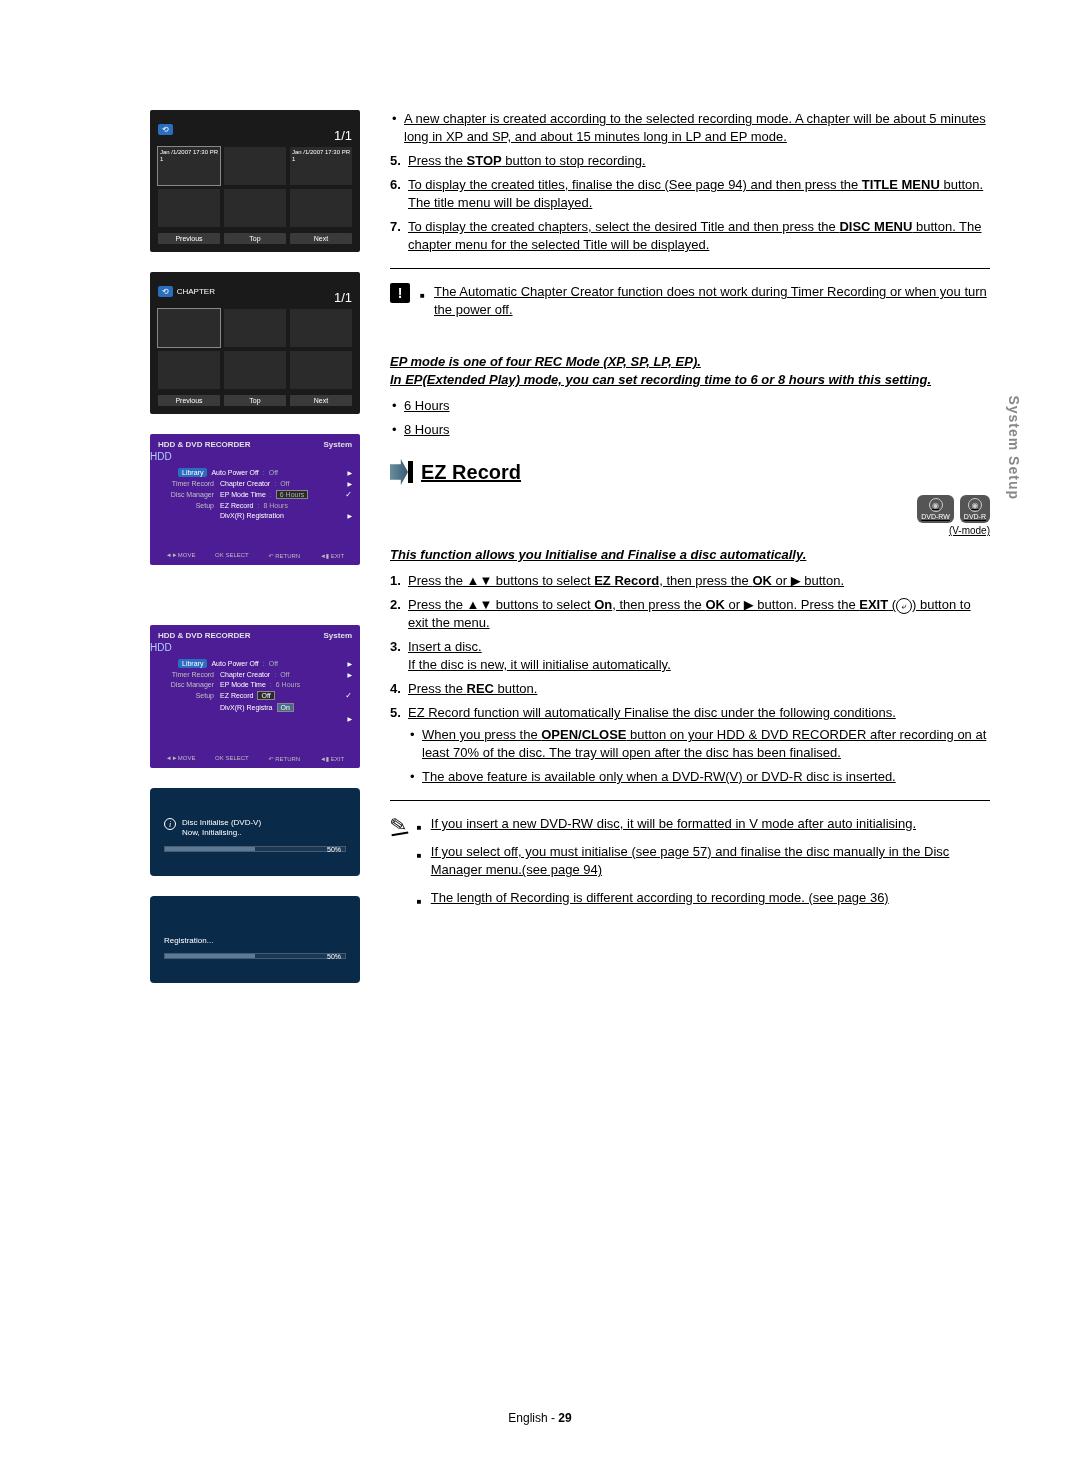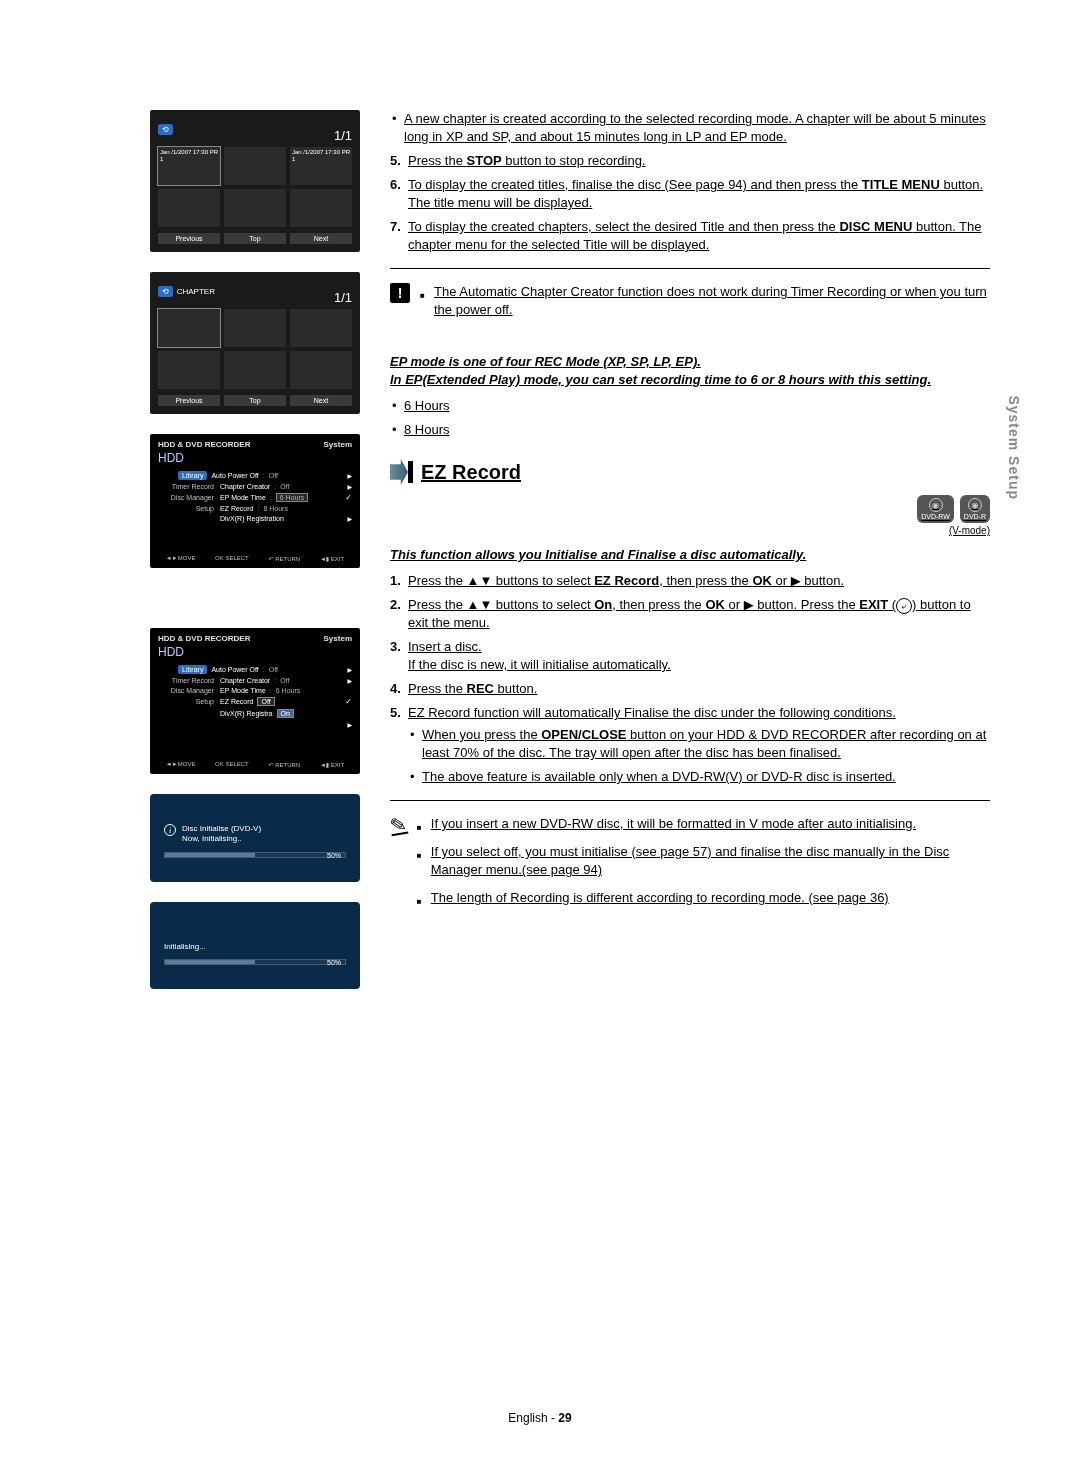--- a/index.html
+++ b/index.html
@@ -22,23 +22,23 @@
   .thumb-header { display: flex; align-items: center; color: #fff; font-size: 8px; gap: 4px; margin-bottom: 4px; }
   .back-badge { background: #2a6ebf; color: #fff; border-radius: 2px; padding: 1px 4px; font-size: 8px; }
   .page-indicator { margin-left: auto; color: #fff; font-size: 13px; margin-top: 12px; }
   .thumb-grid { display: grid; grid-template-columns: 1fr 1fr 1fr; grid-template-rows: 38px 38px; gap: 4px; }
   .thumb-cell { background: #2b2b2b; position: relative; }
   .thumb-cell.sel { outline: 1px solid #888; }
   .thumb-label { position: absolute; top: 2px; left: 2px; color: #fff; font-size: 6px; line-height: 7px; }
   .thumb-buttons { display: flex; gap: 4px; margin-top: 6px; }
   .thumb-btn { flex: 1; background: #3a3a3a; color: #fff; font-size: 7px; text-align: center; padding: 2px 0; border-radius: 1px; }
 
-  .menu-box { background: #000000; border-radius: 2px; padding: 6px 0; color: #fff; font-size: 7px; margin-bottom: 20px; position: relative; }
+  .menu-box { background: #4c1d95; border-radius: 2px; padding: 6px 0; color: #fff; font-size: 7px; margin-bottom: 20px; position: relative; }
   .menu-head { display: flex; justify-content: space-between; padding: 0 8px 2px; font-size: 8px; font-weight: bold; color: #e0e0e0; }
-  .menu-sub { padding: 0 8px 4px; font-size: 12px; color: #b0d0ff; }
+  .menu-sub { padding: 0 0 4px; font-size: 10px; color: #b0d0ff; }
   .menu-row { display: flex; align-items: center; padding: 1.5px 8px; }
   .menu-lbl-left { width: 62px; text-align: right; padding-right: 6px; color: #c0c0c0; }
   .menu-lbl-left.active { background: #2a6ebf; color: #fff; border-radius: 2px; padding: 1px 4px; width: auto; margin-left: 20px; margin-right: 4px;}
   .menu-lbl-right { flex: 1; display: flex; align-items: center; gap: 4px; }
   .menu-val { color: #b0b0b0; }
   .menu-colon { color: #888; }
   .menu-arrow { margin-left: auto; color: #fff; font-size: 6px; }
   .highlight-cell { border: 1px solid #888; padding: 0 3px; background: #2a2a2a; }
   .check { color: #fff; font-size: 8px; }
   .menu-footer { display: flex; justify-content: space-around; padding: 6px 6px 0; color: #bbb; font-size: 6px; border-top: 0px solid #333; margin-top: 26px; }
@@ -288,21 +288,21 @@
           <div>Now, Initialising..</div>
         </div>
       </div>
       <div class="progress-bar">
         <div class="progress-fill"></div>
         <span class="progress-pct inside">50%</span>
       </div>
     </div>
 
     <div class="init-box" style="padding-top:40px;">
-      <div style="font-size:8px; margin-bottom:2px;">Initialising...</div>
+      <div style="font-size:8px; margin-bottom:2px;">Registration...</div>
       <div class="progress-bar">
         <div class="progress-fill"></div>
         <span class="progress-pct inside">50%</span>
       </div>
     </div>
   </div>
 
   <div class="right-col">
     <ul class="bullet-list">
       <li>A new chapter is created according to the selected recording mode. A chapter will be about 5 minutes long in XP and SP, and about 15 minutes long in LP and EP mode.</li>

